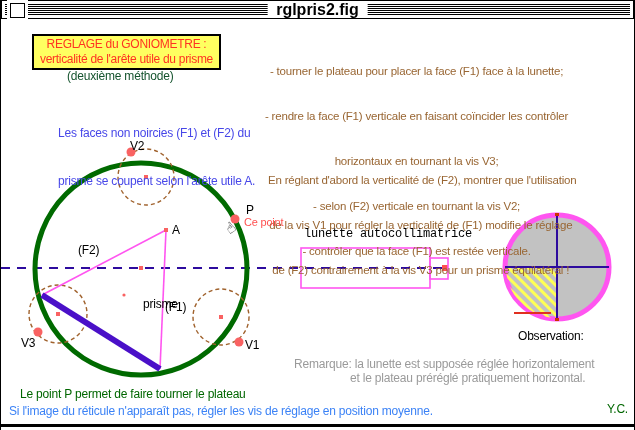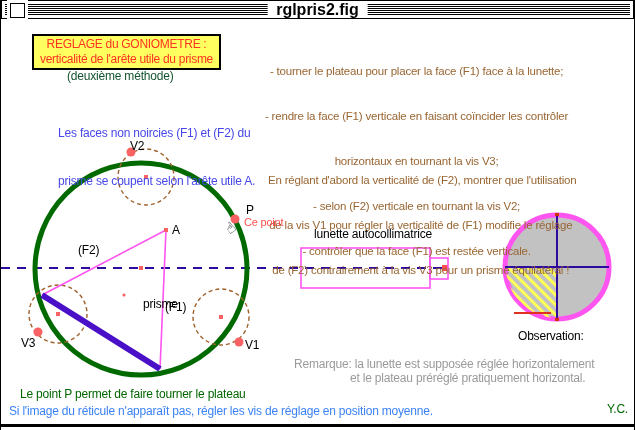--- a/index.html
+++ b/index.html
@@ -126,21 +126,21 @@
   <div class="t black fs12" style="left:20px;top:336px;">V3</div>
   <div class="t black fs12" style="left:244px;top:338px;">V1</div>
   <div class="t black fs12" style="left:245px;top:203px;">P</div>
   <div class="t salmon fs11" style="left:243px;top:215px;">Ce point</div>
   <div class="t black fs12" style="left:171px;top:223px;">A</div>
   <div class="t black fs12" style="left:77px;top:243px;">(F2)</div>
   <div class="t black fs12" style="left:164px;top:300px;">(F1)</div>
   <div class="t black fs12" style="left:114px;top:297px;margin-left:28px;">prisme</div>
   <div class="hand">☝</div>
 
-  <div class="t black fs12" style="left:313px;top:227px;">lunette autocollimatrice</div>
+  <div class="t black fs12" style="left:303px;top:227px;font-family:Liberation Mono, monospace;">lunette autocollimatrice</div>
   <div class="t black fs12" style="left:517px;top:329px;">Observation:</div>
 
   <div class="t gray fs12" style="left:293px;top:357px;">Remarque: la lunette est supposée réglée horizontalement</div>
   <div class="t gray fs12" style="left:349px;top:371px;">et le plateau préréglé pratiquement horizontal.</div>
 
   <div class="t green fs12" style="left:19px;top:387px;">Le point P permet de faire tourner le plateau</div>
   <div class="t lightgray fs12" style="left:8px;top:404px;">Si l'image du réticule n'apparaît pas, régler les vis de réglage en position moyenne.</div>
   <div class="t green fs12" style="left:606px;top:402px;">Y.C.</div>
 
   <div class="bottombar"></div>

